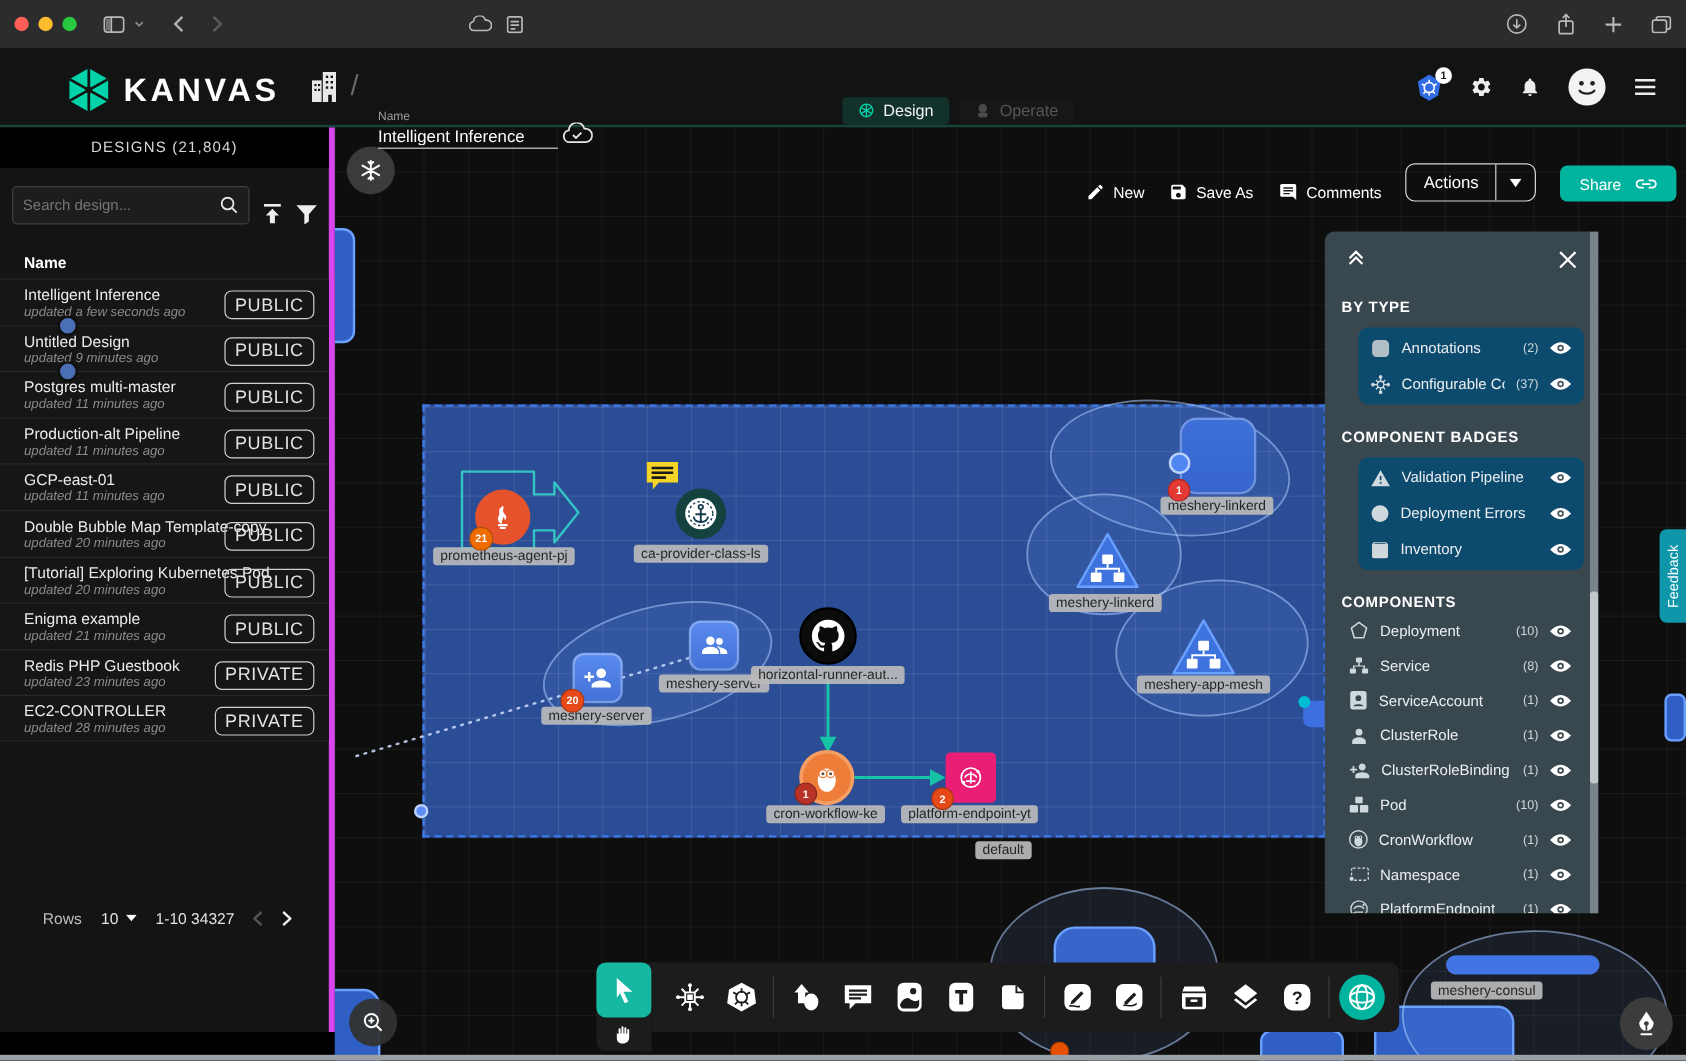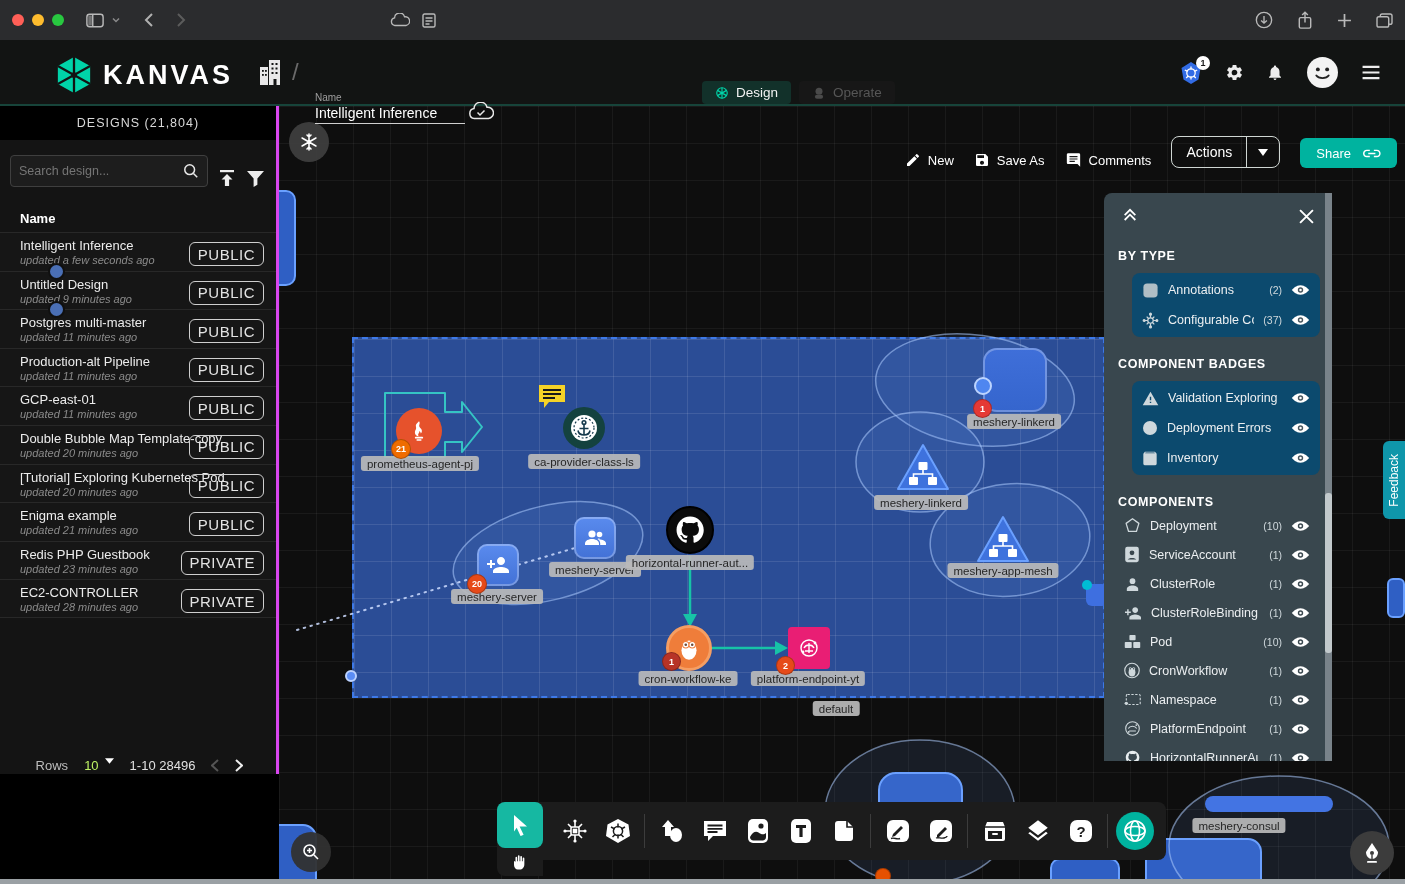--- a/index.html
+++ b/index.html
@@ -14,27 +14,27 @@
 .urlpill{height:26px;background:#3d3e40;border-radius:7px;display:flex;align-items:center;gap:6px;padding:0 10px;margin:0 14px;flex:0 0 552px}
 .urltext{font-size:12px;color:#e2e2e2;white-space:nowrap;overflow:hidden}
 
 .apphdr{position:absolute;left:0;top:40px;width:1405px;height:66px;background:#121413;border-bottom:2px solid #17443a;z-index:45}
 .brand{position:absolute;left:55px;top:15px;display:flex;align-items:center;gap:10px}
 .brandtxt{color:#fff;font-size:27px;font-weight:bold;letter-spacing:3px}
 .namefield{position:absolute;left:315px;top:52px;width:150px}
 .namelabel{font-size:10px;color:#9e9e9e}
 .nameinput{background:transparent;border:none;border-bottom:1px solid #cfcfcf;color:#fff;font-size:14px;width:150px;padding:2px 0;font-family:"Liberation Sans",sans-serif}
 .tabs{position:absolute;left:702px;top:41px;display:flex;gap:8px}
-.tab{display:flex;align-items:flex-end;gap:7px;padding:4px 13px;border-radius:4px;font-size:13.5px}
+.tab{display:flex;align-items:flex-start;gap:7px;padding:4px 13px;border-radius:4px;font-size:13.5px}
 .tab.active{background:#12312a;color:#f2f2f2}
 .tab.idle{background:#171717;color:#565656}
 .hdricons{position:absolute;right:24px;top:16px;display:flex;align-items:center;gap:22px}
 .k8sbadge{position:absolute;top:-5px;right:-7px;width:14px;height:14px;border-radius:50%;background:#fff;color:#1a1a1a;font-size:9px;font-weight:bold;display:flex;align-items:center;justify-content:center}
 
-.sidebar{position:absolute;left:0;top:106px;width:279px;height:668px;background:#141414;z-index:10;border-right:3px solid #d946ef}
+.sidebar{position:absolute;left:0;top:106px;width:279px;height:754px;background:#141414;z-index:10;border-right:5px solid #d946ef}
 .sbtitle{height:34px;background:#000;color:#d9d9d9;font-size:12.5px;letter-spacing:1px;display:flex;align-items:center;justify-content:center}
 .searchrow{display:flex;align-items:flex-end;gap:9px;padding:15px 10px 10px 10px}
 .searchbox{flex:0 0 198px;height:32px;border:1px solid #3f3f3f;border-radius:4px;background:#1d1d1d;display:flex;align-items:center;padding:0 8px}
 .searchbox input{flex:1;background:transparent;border:none;outline:none;color:#ddd;font-size:12.5px;font-family:"Liberation Sans",sans-serif}
 .colhdr{color:#fff;font-weight:bold;font-size:13px;padding:14px 0 6px 20px}
 .drow{height:38.6px;border-top:1px solid #282828;position:relative;padding:5px 12px 0 20px;background:#161616}
 .dname{color:#ececec;font-size:13px;white-space:nowrap;overflow:hidden}
 .dupd{color:#8b8b8b;font-size:11px;font-style:italic;margin-top:1px}
 .vbadge{position:absolute;right:12px;top:9px;border:1px solid #cfcfcf;border-radius:6px;color:#e3e3e3;font-size:15px;letter-spacing:.5px;padding:2.5px 8px}
 .rowav{position:absolute;left:48px;bottom:-9px;width:17px;height:17px;border-radius:50%;background:#4a6fb5;border:2px solid #101010;z-index:2}
@@ -310,27 +310,27 @@
     <span class="vbadge">PRIVATE</span>
   </div>
   <div class="drow" style="border-bottom:1px solid #282828">
     <div class="dname">EC2-CONTROLLER</div>
     <div class="dupd">updated 28 minutes ago</div>
     <span class="vbadge">PRIVATE</span>
   </div>
 
   <div class="pager">
     <span>Rows</span>
-    <span style="color:#bef264;display:flex;gap:6px">
+    <span style="color:#e5e5e5;display:flex;align-items:center;gap:6px">
       <span>10</span>
       <svg width="9" height="6" viewBox="0 0 10 6">
           <path d="M0 0h10L5 6z" fill="#fff"></path>
         </svg>
     </span>
-    <span style="color:#e0e0e0">1-10 28496</span>
+    <span style="color:#e0e0e0">1-10 34327</span>
     <svg width="8" height="13" viewBox="0 0 8 13" fill="none" stroke="#555" stroke-width="2">
         <path d="M7 1L1 6.5 7 12"></path>
       </svg>
     <svg width="8" height="13" viewBox="0 0 8 13" fill="none" stroke="#eee" stroke-width="2">
         <path d="M1 1l6 5.5L1 12"></path>
       </svg>
   </div>
 </div>
 
 <div class="canvas">
@@ -706,21 +706,21 @@
         </svg>
     </div>
   </div>
 
   <div class="ptitle">COMPONENT BADGES</div>
   <div class="gbox">
     <div class="prow">
       <svg width="17" height="15" viewBox="0 0 24 21">
           <path d="M1 20h22L12 1 1 20zm12-3h-2v-2h2v2zm0-4h-2V8h2v5z" fill="#cfd8dc"></path>
         </svg>
-      <span class="lbl">Validation Exploring</span>
+      <span class="lbl">Validation Pipeline</span>
       <svg width="19" height="12" viewBox="0 0 24 14">
           <path d="M12 1C6.5 1 2.6 5.3 1 7c1.6 1.7 5.5 6 11 6s9.4-4.3 11-6c-1.6-1.7-5.5-6-11-6z" fill="#fff"></path>
           <circle cx="12" cy="7" r="3.4" fill="#46545c"></circle>
           <circle cx="12" cy="7" r="1.6" fill="#fff"></circle>
         </svg>
     </div>
     <div class="prow">
       <svg width="16" height="16" viewBox="0 0 16 16">
           <circle cx="8" cy="8" r="7" fill="#cfd8dc"></circle>
         </svg>
@@ -746,20 +746,35 @@
   </div>
 
   <div class="ptitle">COMPONENTS</div>
   <div class="crows">
     <div class="prow">
       <svg width="17" height="17" viewBox="0 0 20 20" fill="none" stroke="#cfd8dc" stroke-width="1.5">
           <path d="M10 2l7.5 5.5L14.6 17H5.4L2.5 7.5z" stroke-linejoin="round"></path>
         </svg>
       <span class="lbl">Deployment</span>
       <span class="cnt">(10)</span>
+      <svg width="19" height="12" viewBox="0 0 24 14">
+          <path d="M12 1C6.5 1 2.6 5.3 1 7c1.6 1.7 5.5 6 11 6s9.4-4.3 11-6c-1.6-1.7-5.5-6-11-6z" fill="#fff"></path>
+          <circle cx="12" cy="7" r="3.4" fill="#39474e"></circle>
+          <circle cx="12" cy="7" r="1.6" fill="#fff"></circle>
+        </svg>
+    </div>
+    <div class="prow">
+      <svg width="17" height="16" viewBox="0 0 20 19" fill="#cfd8dc">
+          <rect x="7" y="1" width="6" height="5" rx="1"></rect>
+          <rect x="1" y="12" width="6" height="5" rx="1"></rect>
+          <rect x="13" y="12" width="6" height="5" rx="1"></rect>
+          <path d="M9.2 6h1.6v3H16v3h-1.6v-2H5.6v2H4V9h5.2z"></path>
+        </svg>
+      <span class="lbl">Service</span>
+      <span class="cnt">(8)</span>
       <svg width="19" height="12" viewBox="0 0 24 14">
           <path d="M12 1C6.5 1 2.6 5.3 1 7c1.6 1.7 5.5 6 11 6s9.4-4.3 11-6c-1.6-1.7-5.5-6-11-6z" fill="#fff"></path>
           <circle cx="12" cy="7" r="3.4" fill="#39474e"></circle>
           <circle cx="12" cy="7" r="1.6" fill="#fff"></circle>
         </svg>
     </div>
     <div class="prow">
       <svg width="16" height="17" viewBox="0 0 18 20">
           <rect x="1" y="1" width="16" height="18" rx="2.5" fill="#cfd8dc"></rect>
           <circle cx="9" cy="8" r="2.8" fill="#39474e"></circle>

